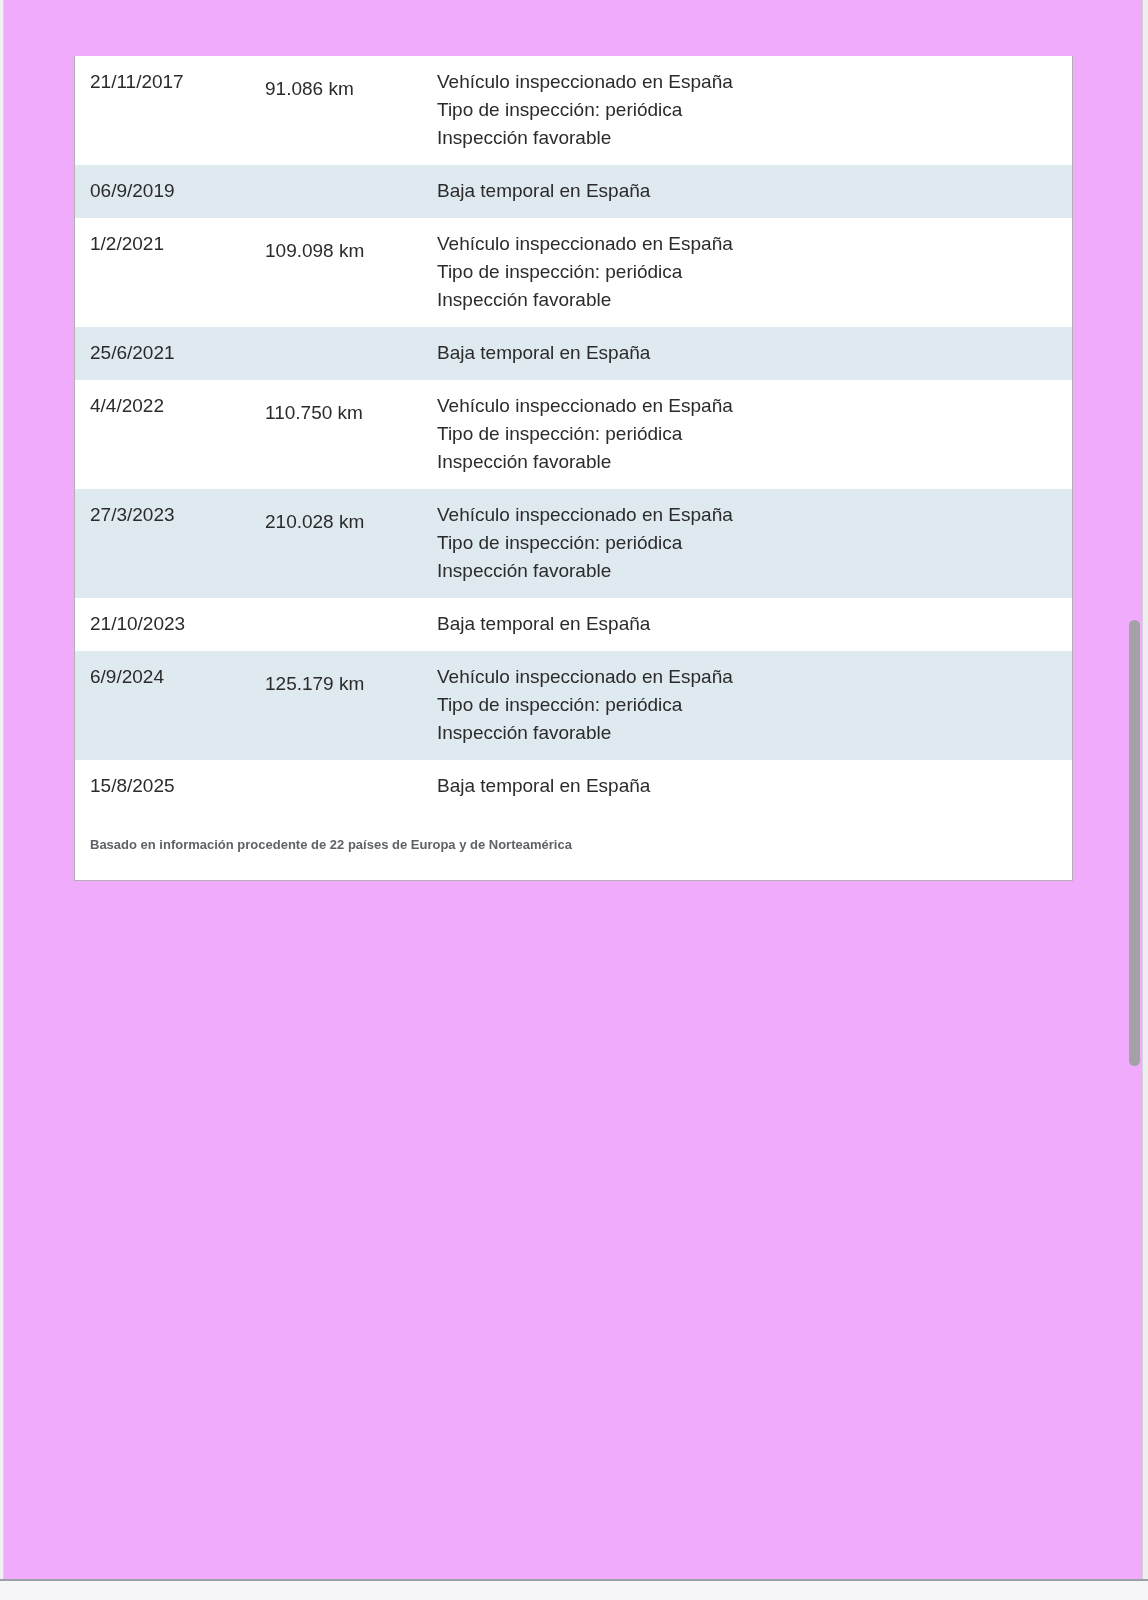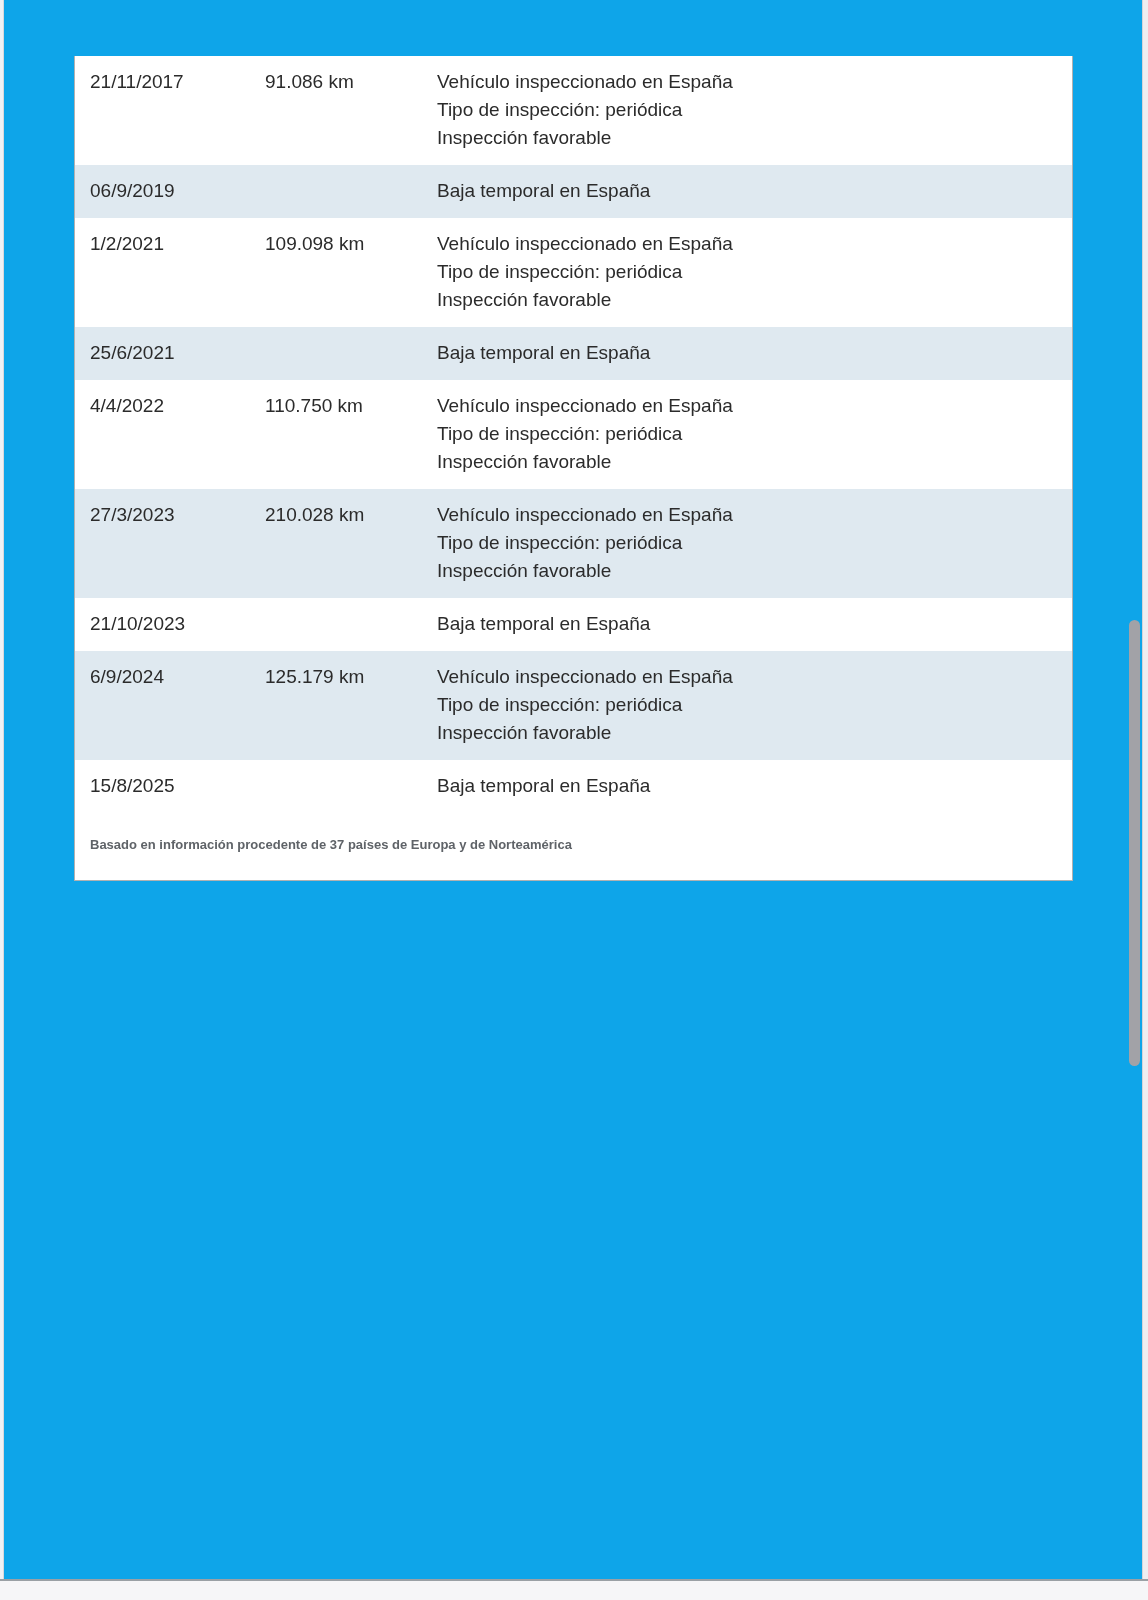--- a/index.html
+++ b/index.html
@@ -12,21 +12,21 @@
   *{box-sizing:border-box;margin:0;padding:0}
   body{
     margin:0;
     background:#ffffff;
     font-family:"Liberation Sans", sans-serif;
   }
   .stage{
     position:relative;
     width:1148px;
     height:1600px;
-    background:#0ea5e9;
+    background:#f0abfc;
     overflow:hidden;
   }
   
   .left-edge{
     position:absolute;left:0;top:0;
     width:4px;height:1580px;
     background:#f1f1f4;
     border-right:1px solid #d8d8dc;
   }
   .right-edge{
@@ -70,20 +70,21 @@
     background:var(--row-highlight);
   }
   .cell-date{
     flex:none;
     width:190px;
     padding-left:15px;
   }
   .cell-km{
     flex:none;
     width:172px;
+    margin-top:7px;
   }
   .cell-desc{
     flex:1;
     padding-right:12px;
   }
   .footnote{
     padding:24px 15px 27px 15px;
     font-size:13px;
     font-weight:bold;
     color:var(--footnote-text);
@@ -177,16 +178,16 @@
   </div>
 
   <div class="row">
     <div class="cell-date">15/8/2025</div>
     <div class="cell-km"></div>
     <div class="cell-desc">
             <div>Baja temporal en España</div>
           </div>
   </div>
 </div>
-    <div class="footnote">Basado en información procedente de 37 países de Europa y de Norteamérica</div>
+    <div class="footnote">Basado en información procedente de 22 países de Europa y de Norteamérica</div>
   </div>
 
 </div>
 
 </body></html>

